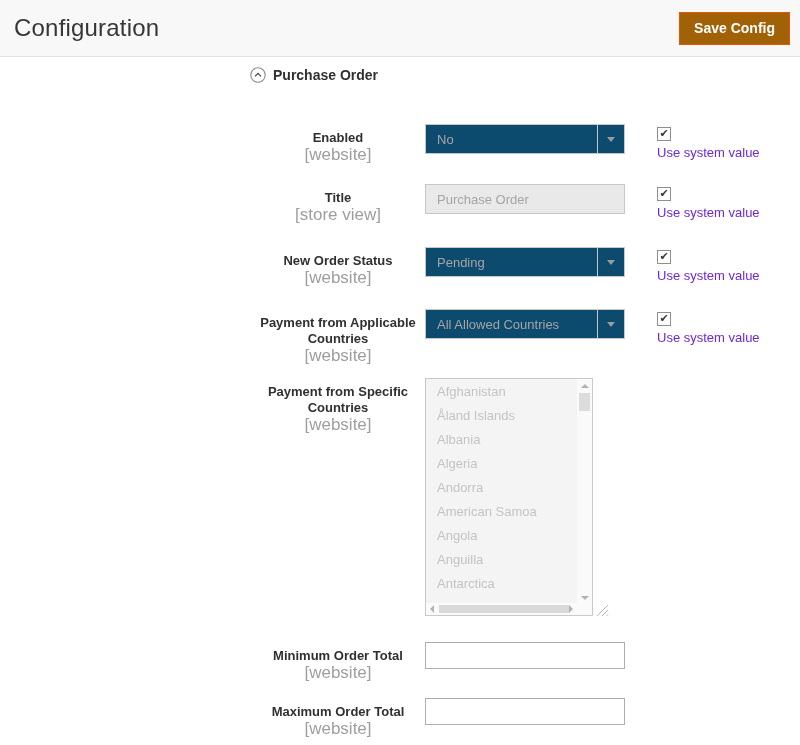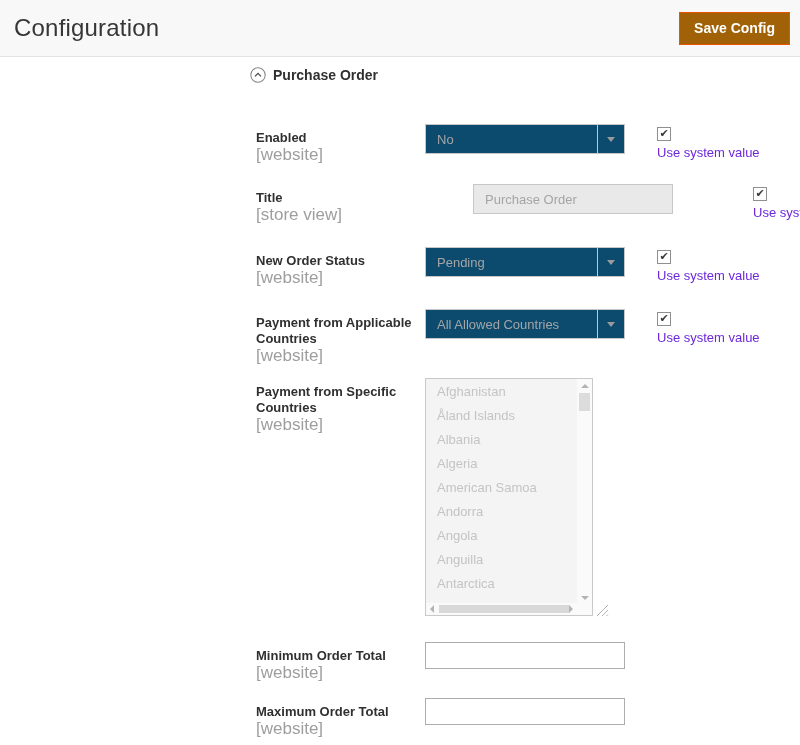--- a/index.html
+++ b/index.html
@@ -15,26 +15,26 @@
 
   
   .section-header { margin:9px 0 0 250px; display:flex; align-items:center; gap:7px;
     cursor:pointer; height:18px; }
   .collapse-icon { width:16px; height:16px; display:block; }
   .section-title { font-size:14px; font-weight:700; color:#303030; }
 
   
   .config-form { margin-top:40px; }
   .row { display:flex; }
-  .row-1 { margin-bottom:23px; } .row-2 { margin-bottom:26px;gap:48px; } .row-3 { margin-bottom:25px; }
+  .row-1 { margin-bottom:23px; } .row-2 { margin-bottom:26px; } .row-3 { margin-bottom:25px; }
   .row-4 { margin-bottom:16px; } .row-5 { margin-bottom:26px; } .row-6 { margin-bottom:19px; }
   .row-7 { margin-bottom:19px; }
 
   .label-cell { flex:0 0 420px; width:420px; display:flex; justify-content:flex-end; padding-top:6px; }
-  .label-inner { width:164px; text-align:left; }
+  .label-inner { width:164px; text-align:center; }
   .field-label { display:block; font-size:13px; font-weight:700; color:#303030; line-height:16px; }
   .scope { font-size:17px; color:#9e9e9e; line-height:13px; margin-top:2px; }
 
   .field-cell { margin-left:5px; }
 
   .fake-select { width:200px; height:30px; background:#0c4a6e; border:1px solid #c7c7c7;
     display:flex; align-items:stretch; }
   .select-value { flex:1; padding-left:11px; display:flex; align-items:center;
     color:#a5a5a5; white-space:nowrap; overflow:hidden; }
   .select-arrow-box { width:27px; border-left:1px solid #c7c7c7; display:flex;
@@ -188,22 +188,22 @@
       </div>
         </div>
       <div class="field-cell">
         <div class="multiselect">
           <div class="options">
 
           <div class="option">Afghanistan</div>
               <div class="option">Åland Islands</div>
               <div class="option">Albania</div>
               <div class="option">Algeria</div>
+              <div class="option">Andorra</div>
               <div class="option">American Samoa</div>
-              <div class="option">Andorra</div>
               <div class="option">Angola</div>
               <div class="option">Anguilla</div>
               <div class="option">Antarctica</div>
               <div class="option">Antigua and Barbuda</div>
             </div>
           <div class="vscrollbar">
             <span class="arr arr-up"></span>
             <span class="vthumb"></span>
             <span class="arr arr-down"></span>
           </div>

